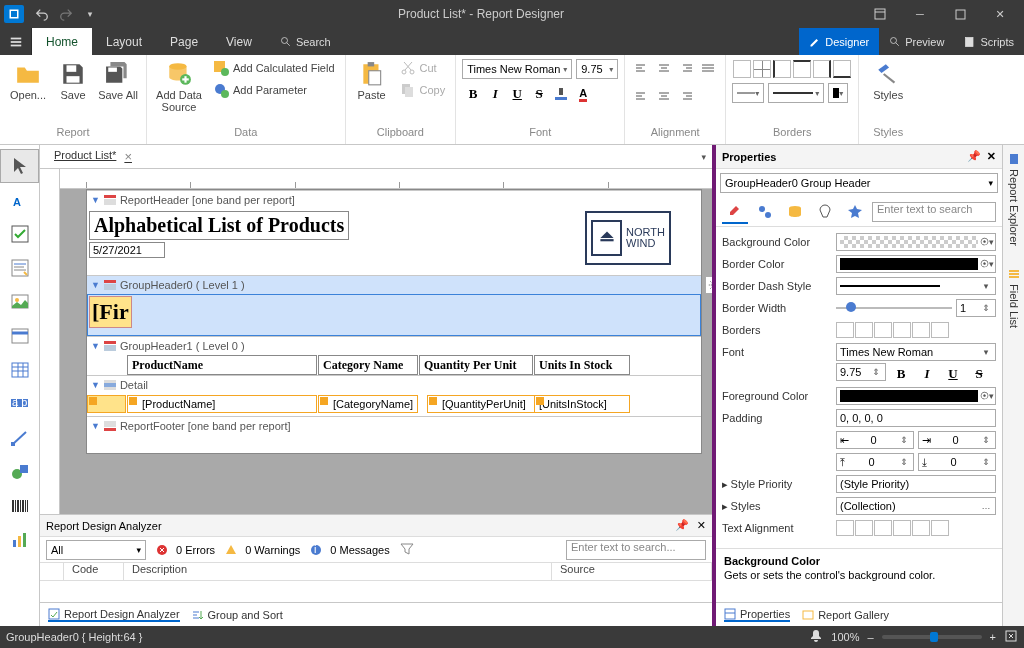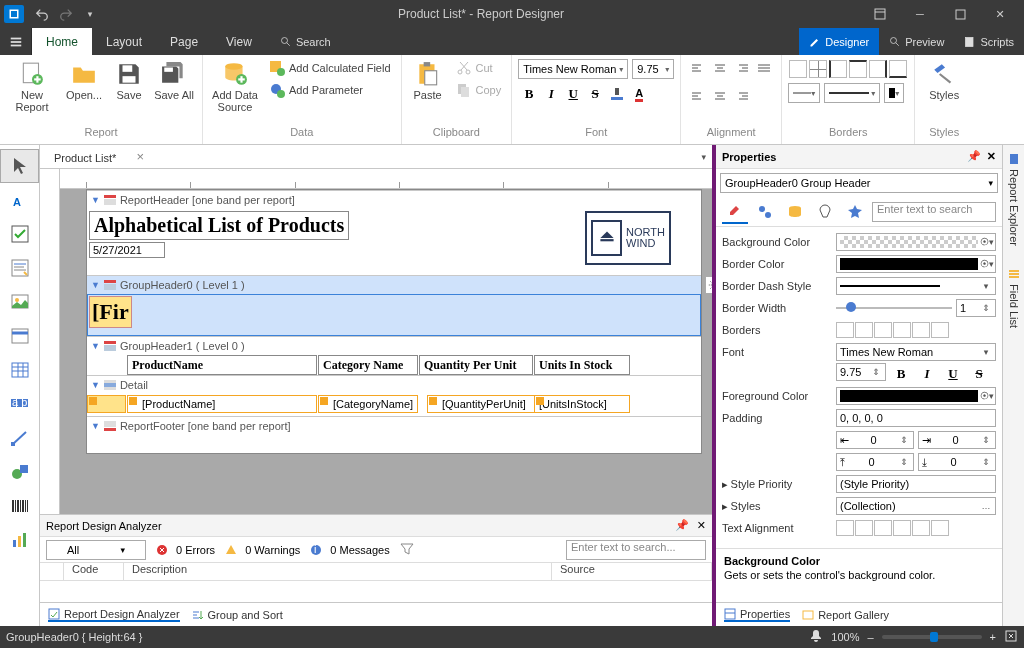--- a/index.html
+++ b/index.html
@@ -51,21 +51,21 @@
 
 
 .toolbox { width: 40px; background: #fff; border-right: 1px solid #c7c7c7; display: flex; flex-direction: column; padding-top: 4px; }
 .tb-btn { height: 34px; display: flex; align-items: center; justify-content: center; cursor: pointer; }
 .tb-btn svg { width: 20px; height: 20px; }
 .tb-btn.sel{background:#e8e8e8;}
 
 
 .center { flex: 1; display: flex; flex-direction: column; min-width: 0; }
 .doctabs { height: 24px; border-bottom: 1px solid #c7c7c7; display: flex; align-items: center; padding: 0 6px; background:#fff;}
-.doctab { padding: 2px 8px; display: flex; align-items: flex-end; gap: 20px; font-size: 12px; color: #333; }
+.doctab { padding: 2px 8px; display: flex; align-items: flex-start; gap: 8px; font-size: 12px; color: #333; text-decoration: underline; }
 .doctab .close { font-size: 13px; color: #888; cursor: pointer; }
 .design-area { flex: 1; background: #a9a9a9; position: relative; overflow: hidden; display:flex;}
 .vruler{width:20px;background:#fff;border-right:1px solid #c7c7c7;}
 .hruler{height:20px;background:#fff;border-bottom:1px solid #c7c7c7;display:flex;align-items:flex-end;}
 .hruler .tick{flex:1;border-left:1px solid #999;height:6px;}
 .surface { flex:1; display:flex;flex-direction:column; }
 .page { background: #fff; margin: 0 10px 10px 26px; border:1px solid #888; position:relative;}
 .band { border-top: 1px solid #c8c8c8; }
 .band-header { background: #fff; height: 18px; display: flex; align-items: center; padding: 0 4px; gap: 4px; color: #555; }
 .band-header .tri{color:#4a7bd0;font-size:9px;}
@@ -87,21 +87,21 @@
 .det-body{height:22px;position:relative;}
 .bind-ic{width:8px;height:8px;background:#f5a623;display:inline-block;position:absolute;top:1px;left:1px;}
 .field-cell{border:1px solid #f5a623;background:#fff;font-size:11px;padding:2px 4px;position:absolute;top:1px;height:18px;}
 .field-cell.first{background:#ffe38a;}
 .rf-body{height:18px;}
 
 
 .analyzer { height: 88px; border-top: 1px solid #c7c7c7; background: #fff; display: flex; flex-direction: column; }
 .analyzer .hdr { height: 22px; display: flex; align-items: center; justify-content: space-between; padding: 0 6px; background:#f4f4f4; border-bottom:1px solid #ddd;}
 .analyzer .tools{display:flex;align-items:center;gap:10px;height:26px;padding:0 6px;border-bottom:1px solid #ddd;}
-.analyzer .tools .combo{border:1px solid #aaa;width:100px;height:20px;padding:0 20px;display:flex;align-items:center;justify-content:space-between;}
+.analyzer .tools .combo{border:1px solid #aaa;width:100px;height:20px;padding:0 4px;display:flex;align-items:center;justify-content:space-between;}
 .analyzer .tools .pill{display:flex;align-items:center;gap:8px;}
 .analyzer .tools .srch{border:1px solid #aaa;width:140px;height:20px;padding:0 4px;color:#888;margin-left:auto;}
 .analyzer .cols{display:flex;height:18px;border-bottom:1px solid #ddd;}
 .analyzer .cols div{padding:0 8px;border-right:1px solid #ddd;color:#444;}
 
 
 .btabs{height:24px;border-top:1px solid #c7c7c7;display:flex;align-items:center;gap:12px;padding:0 8px;background:#fff;}
 .btab{display:flex;align-items:center;gap:4px;cursor:pointer;color:#333;}
 .btab.active{border-bottom:2px solid #0066cc;}
 .btab svg{width:12px;height:12px;}
@@ -218,31 +218,20 @@
       <svg viewBox="0 0 16 16" fill="none" stroke="#ddd">
         <rect x="2" y="2" width="10" height="12"></rect>
       </svg>
       <span>Scripts</span>
     </div>
 </div>
 
 <div class="ribbon">
   <div class="rgroup">
       <div class="body">
-    <div class="rg-btn-lg">
-          <div class="ic">
-            <svg viewBox="0 0 24 24">
-              <rect x="4" y="2" width="14" height="18" fill="#fff" stroke="#999"></rect>
-              <circle cx="17" cy="17" r="5" fill="#5cb85c"></circle>
-              <line x1="17" y1="14" x2="17" y2="20" stroke="#fff" stroke-width="2"></line>
-              <line x1="14" y1="17" x2="20" y2="17" stroke="#fff" stroke-width="2"></line>
-            </svg>
-          </div>
-          <span>New Report</span>
-        </div>
     <div class="rg-btn-lg" style="width:44px">
           <div class="ic">
             <svg viewBox="0 0 24 24">
               <path d="M2 6h7l2 3h11v11H2z" fill="#f5b942"></path>
             </svg>
           </div>
           <span>Open...</span>
         </div>
     <div class="rg-btn-lg" style="width:38px">
           <div class="ic">

